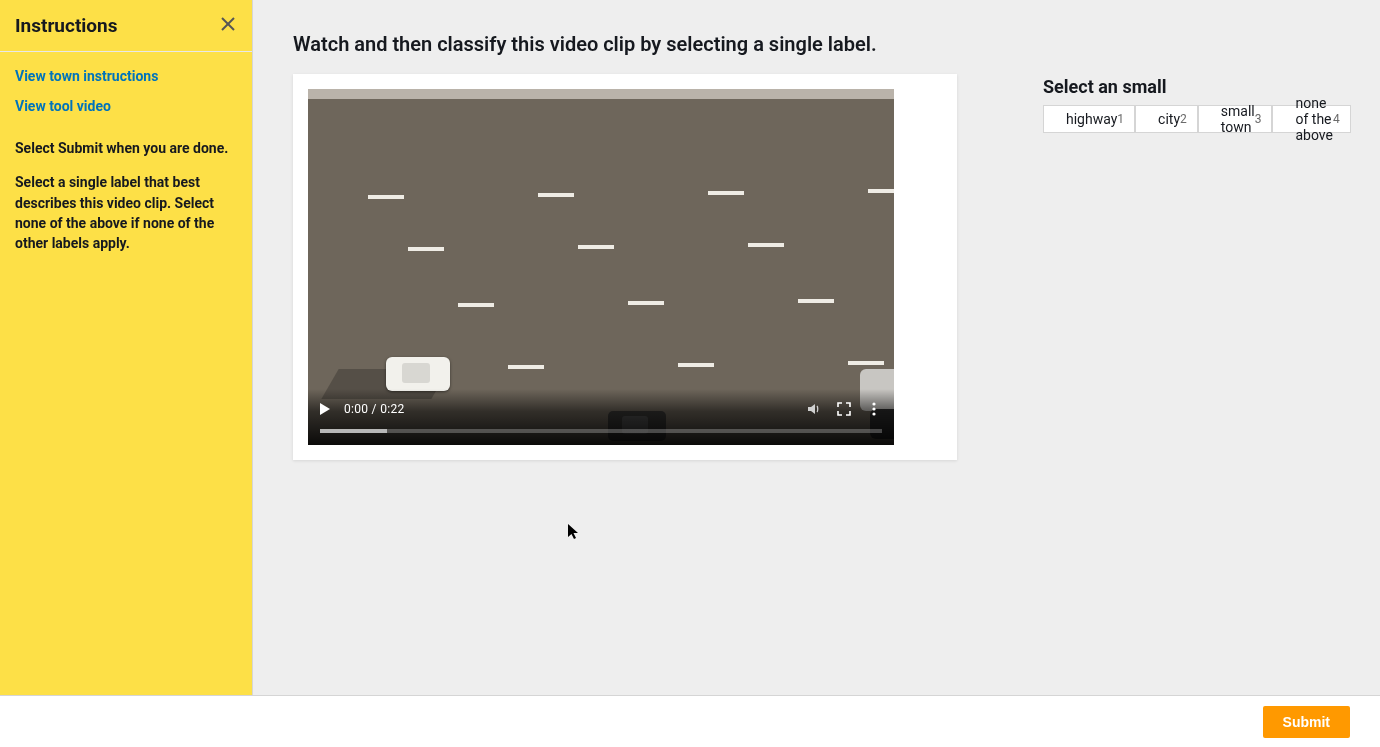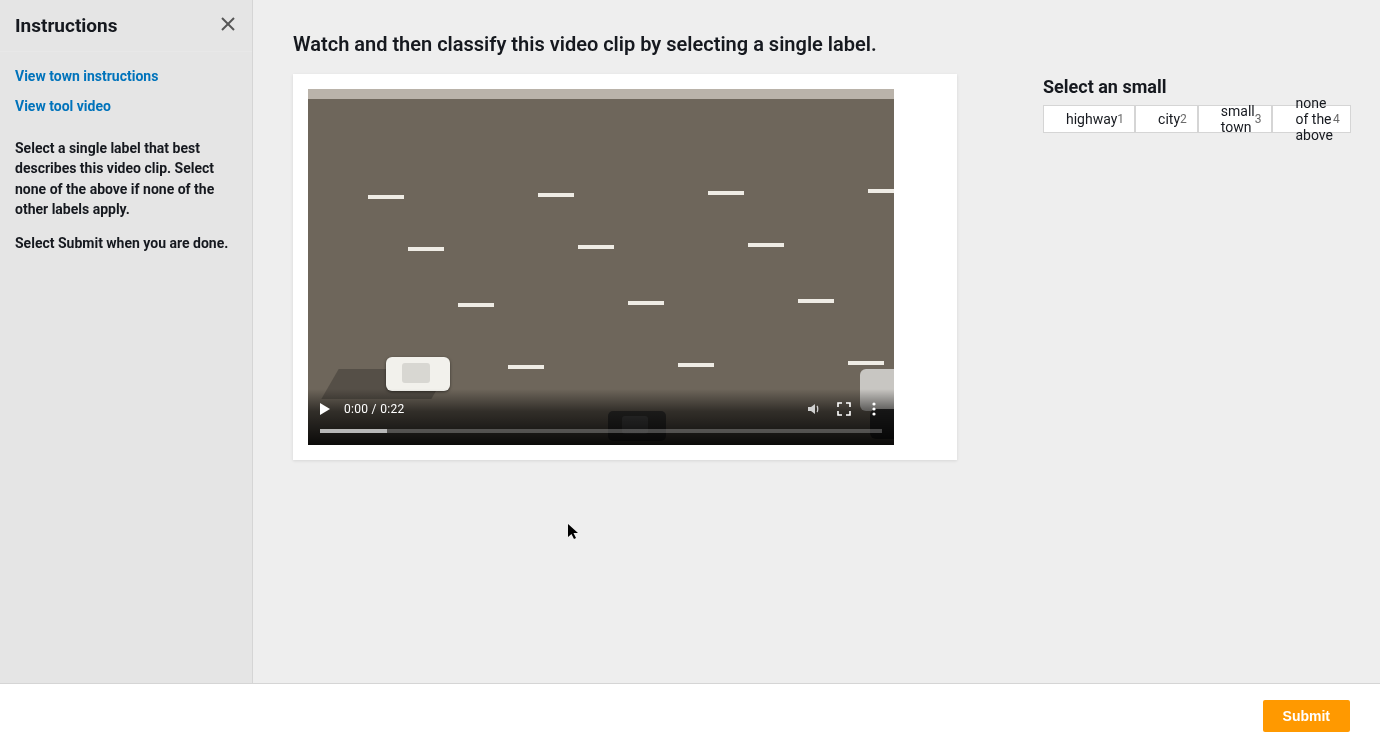--- a/index.html
+++ b/index.html
@@ -12,21 +12,21 @@
       background: #fff;
       overflow: hidden;
     }
     .main-row {
       display: flex;
       flex: 1;
       min-height: 0;
     }
     .sidebar {
       width: 253px;
-      background: #e5e5e5;
+      background: #fde047;
       border-right: 1px solid #d5d5d5;
       display: flex;
       flex-direction: column;
     }
     .sidebar-header {
       display: flex;
       align-items: center;
       justify-content: space-between;
       padding: 14px 15px 14px 15px;
       border-bottom: 1px solid #e8e8e8;
@@ -197,21 +197,21 @@
       border: 1px solid #d5d5d5;
       padding: 4px 10px 4px 22px;
       font-size: 14px;
       cursor: pointer;
       margin-bottom: -1px;
       height: 28px;
       color: #16191f;
     }
     .opt-item .shortcut { color: #6a6a6a; font-size: 12px; }
     .footer {
-      height: 64px;
+      height: 52px;
       border-top: 1px solid #d5d5d5;
       background: #fff;
       display: flex;
       align-items: center;
       justify-content: flex-end;
       padding: 0 30px;
     }
     .submit-btn {
       background: #ff9900;
       color: #fff;
@@ -243,22 +243,22 @@
           <svg width="14" height="14" viewBox="0 0 14 14">
               <line x1="1" y1="1" x2="13" y2="13" stroke="#555" stroke-width="2"></line>
               <line x1="13" y1="1" x2="1" y2="13" stroke="#555" stroke-width="2"></line>
             </svg>
         </span>
       </button>
     </div>
     <div class="sidebar-body">
       <a class="link">View town instructions</a>
       <a class="link">View tool video</a>
+      <p class="instr-text">Select Submit when you are done.</p>
       <p class="instr-text">Select a single label that best describes this video clip. Select none of the above if none of the other labels apply.</p>
-      <p class="instr-text">Select Submit when you are done.</p>
     </div>
   </aside>
 
   <main class="content">
     <div class="left-col">
       <h1 class="task-title">Watch and then classify this video clip by selecting a single label.</h1>
 
       <div class="video-card">
         <div class="video-frame">
           <div class="road">

